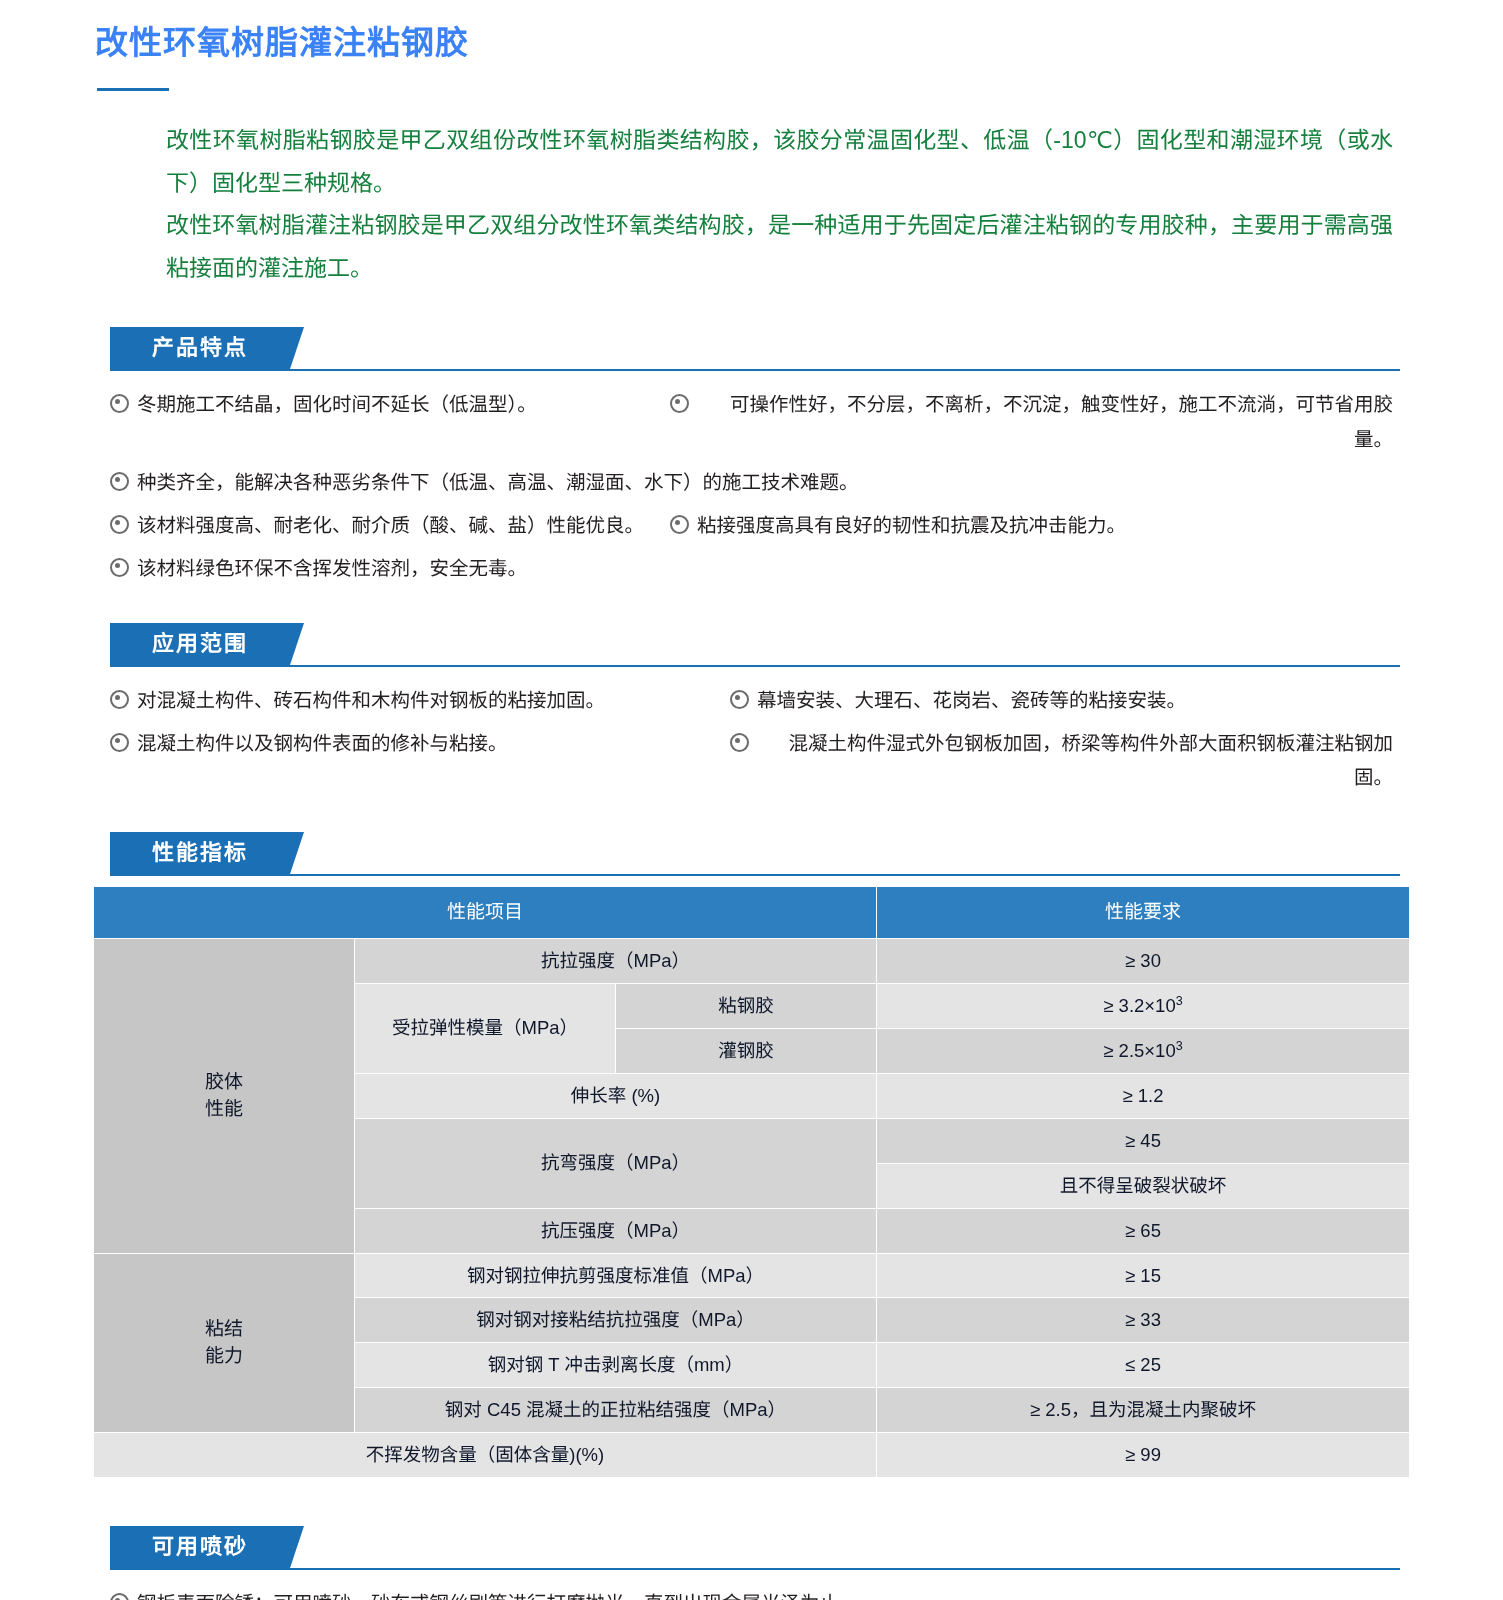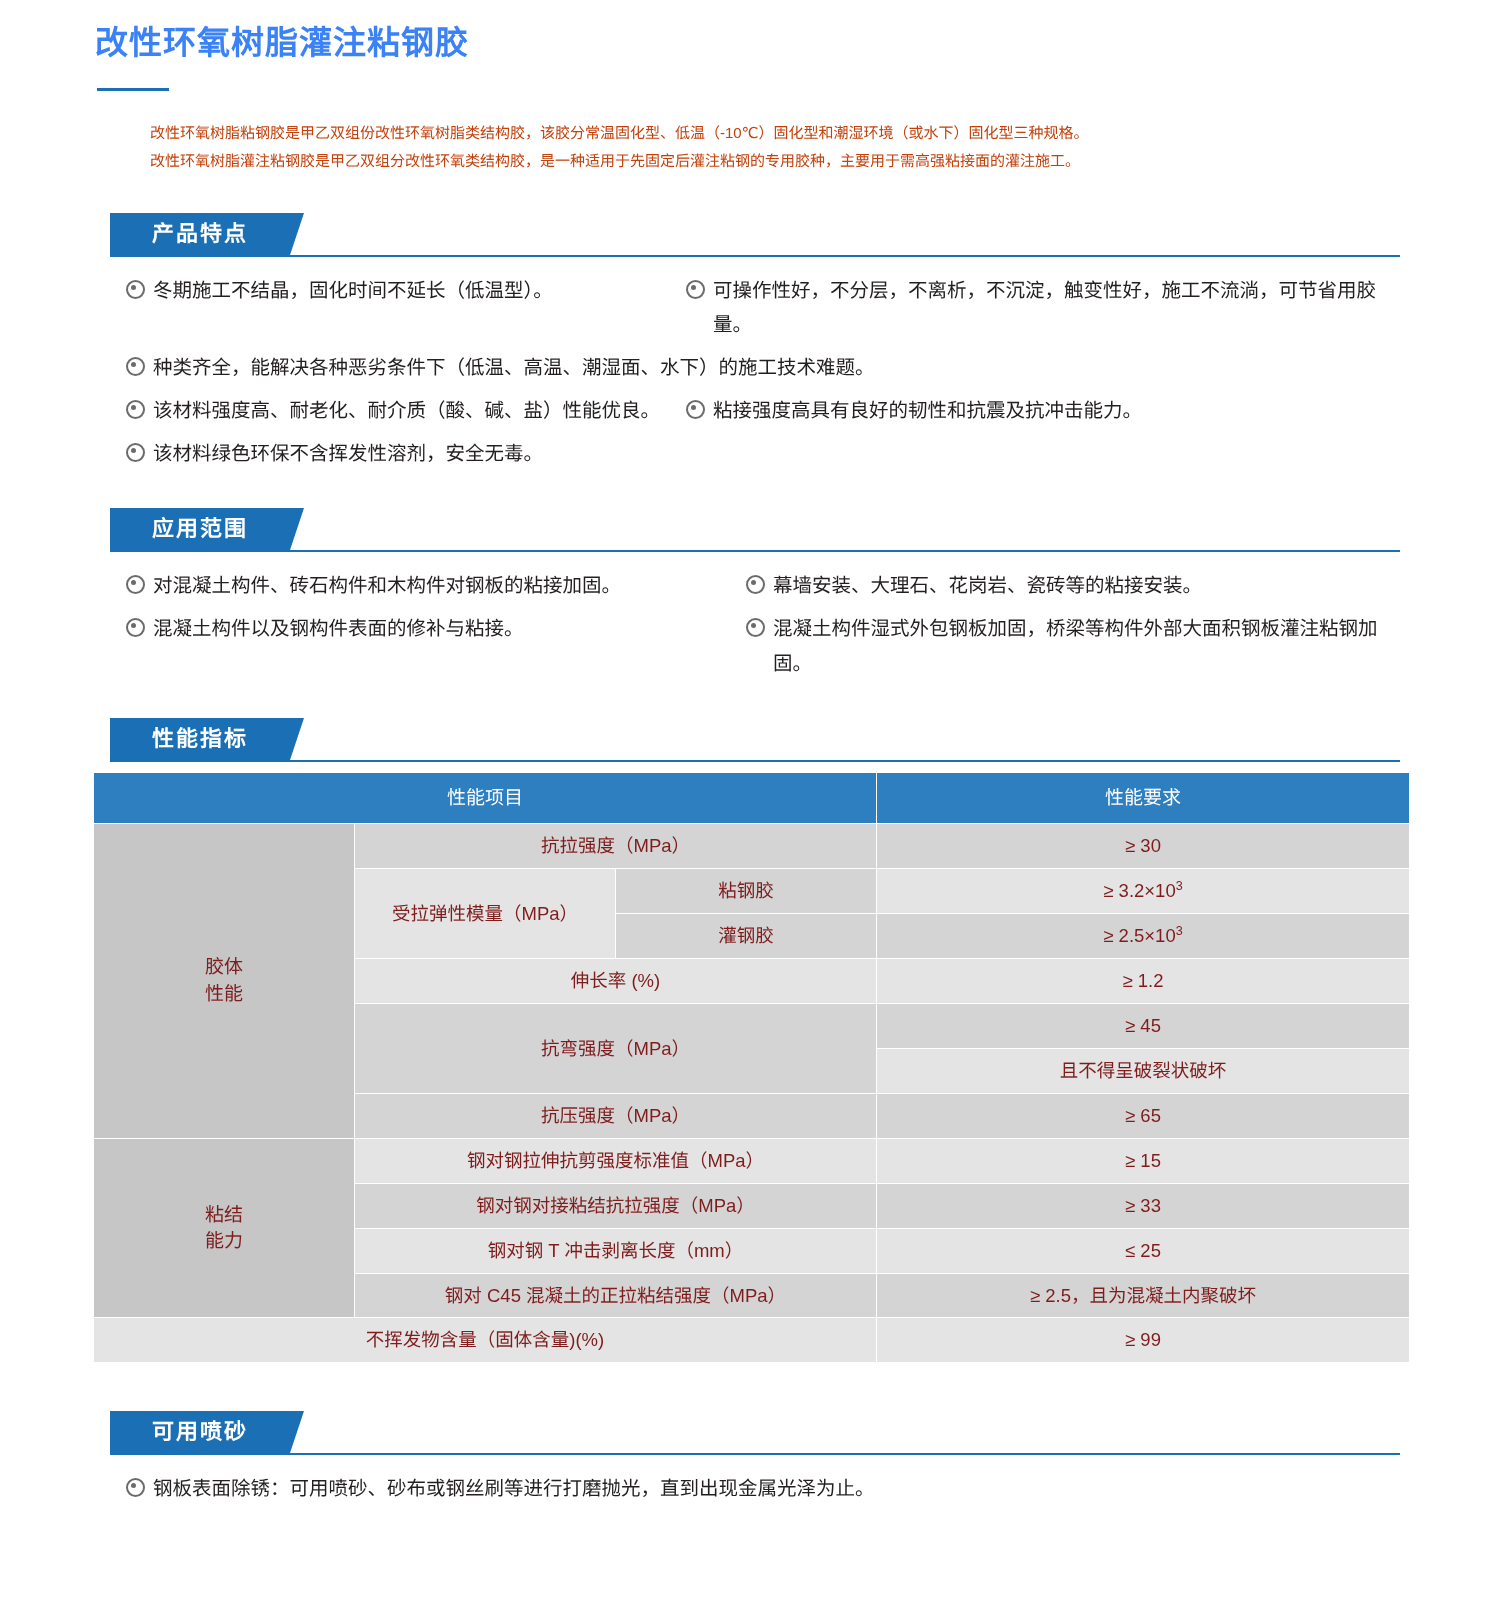--- a/index.html
+++ b/index.html
@@ -33,25 +33,25 @@
   }
   .title-rule {
     width: 72px;
     height: 3px;
     background: #1b6fb5;
     margin: 22px 0 0 97px;
   }
 
   
   .intro {
-    margin: 28px 0 0 0;
+    margin: 28px 0 0 16px;
     padding: 0 110px 0 150px;
-    font-size: 15px;
+    font-size: 23px;
     line-height: 1.85;
-    color: #c2410c;
+    color: #15803d;
     text-align: justify;
   }
   .intro p { margin: 0; }
 
   
   .section-tag {
     position: relative;
     margin: 38px 0 12px 110px;
     width: 180px;
     height: 42px;
@@ -84,22 +84,23 @@
     text-align: center;
     color: #fff;
     font-size: 22px;
     font-weight: bold;
     letter-spacing: 2px;
     z-index: 2;
   }
 
   
   .bullet-block {
-    margin: 18px 0 0 16px;
+    margin: 18px 0 0 0;
     padding: 0 110px 0 110px;
+    text-align: right;
   }
   .bullet-row {
     display: flex;
     align-items: flex-start;
     margin-bottom: 9px;
   }
   .bullet {
     display: flex;
     align-items: flex-start;
     font-size: 19.5px;
@@ -139,21 +140,21 @@
     border-collapse: collapse;
     margin: 0 auto;
     width: 1290px;
     table-layout: fixed;
     font-size: 18.5px;
   }
   table.perf th, table.perf td {
     border: 1px solid #ffffff;
     text-align: center;
     padding: 9px 6px;
-    color: #7f1d1d;
+    color: #0f172a;
     line-height: 1.4;
   }
   table.perf thead th {
     background: #2e7fbf;
     color: #ffffff;
     font-weight: normal;
     font-size: 19px;
     padding: 12px 6px;
   }
   td.grey-mid  { background: #d4d4d4; }

